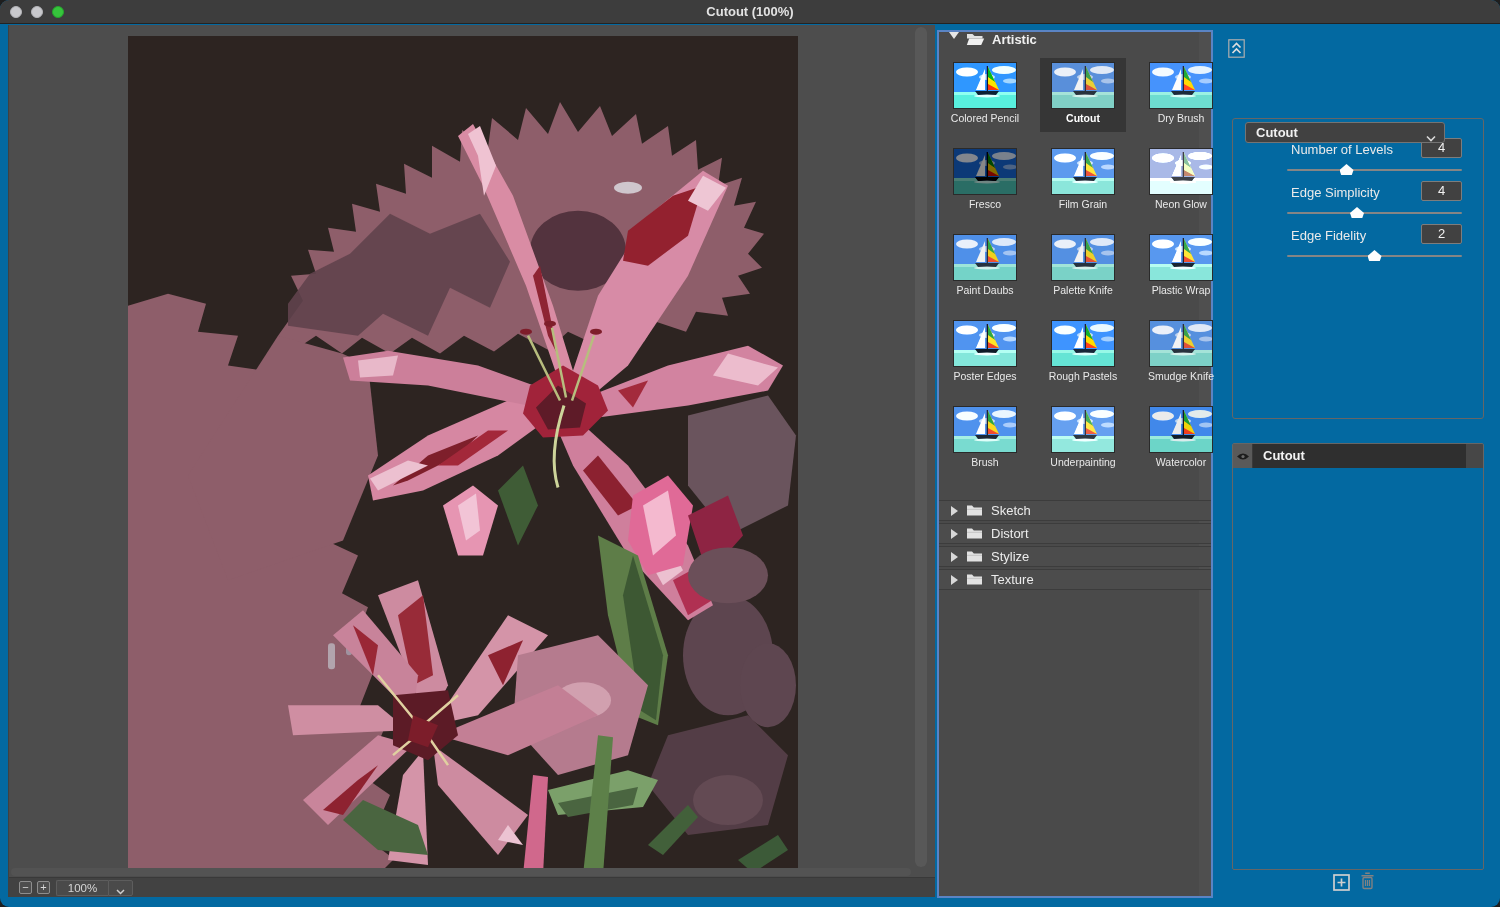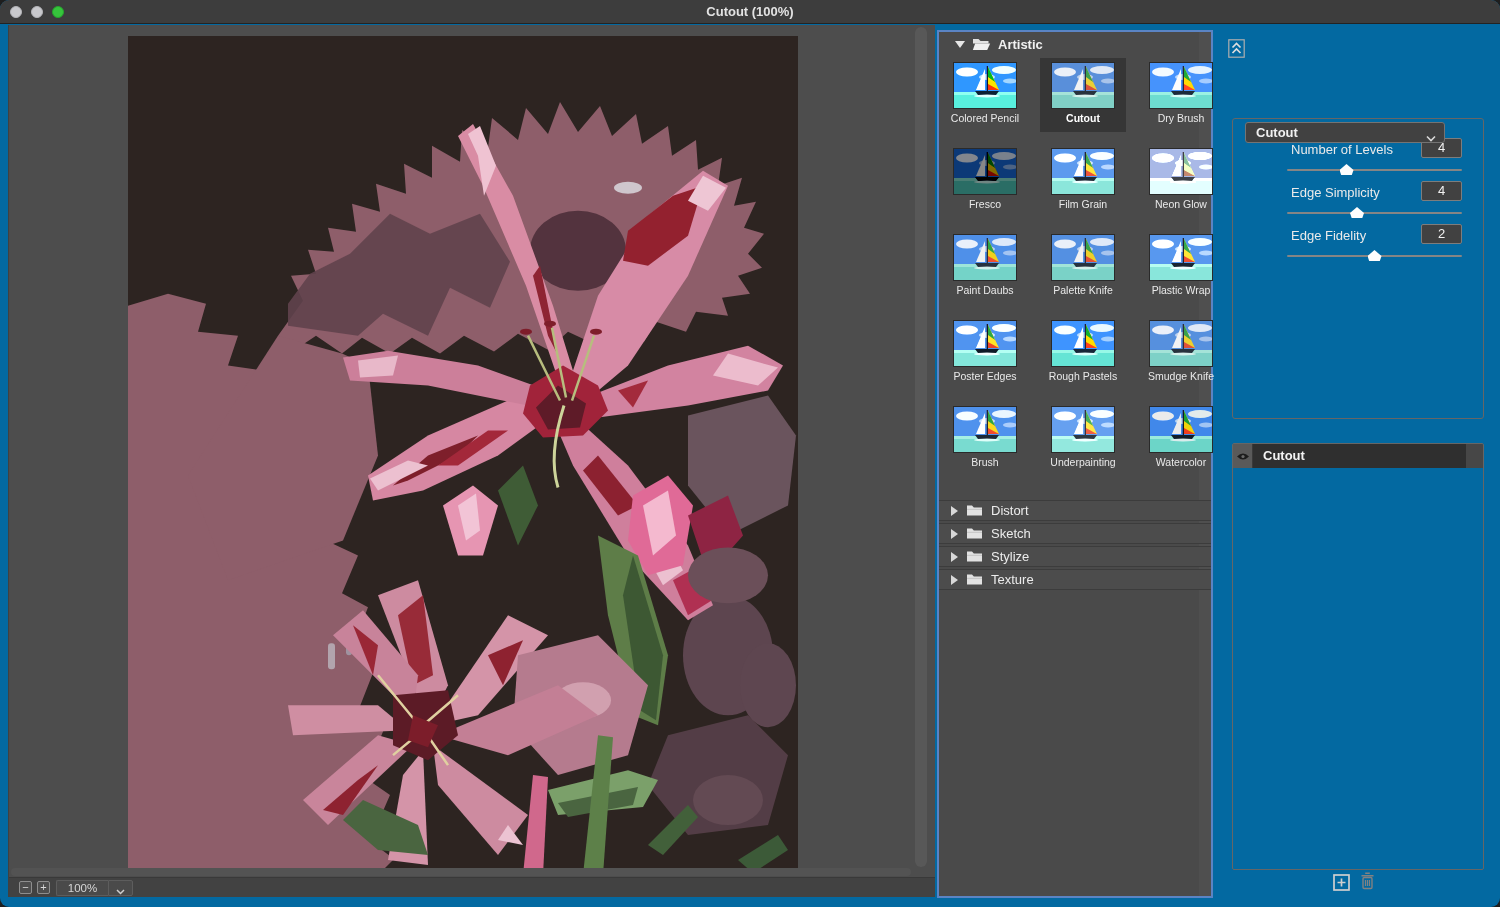--- a/index.html
+++ b/index.html
@@ -28,21 +28,21 @@
   .zoomfield{position:absolute;left:47px;top:2px;width:52px;height:16px;background:#4a4a4a;border:1px solid #5d5d5d;
     border-right:none;color:#d6d6d6;font-size:11.5px;line-height:15px;text-align:center;border-radius:2px 0 0 2px;}
   .zoomdrop{position:absolute;left:99px;top:2px;width:25px;height:16px;background:#4a4a4a;border:1px solid #5d5d5d;
     border-radius:0 2px 2px 0;color:#cfcfcf;text-align:center;}
   .zoomdrop svg{margin-top:4px;}
 
   
   .gallery-pane{position:absolute;left:937px;top:30px;width:276px;height:868px;background:#4a4a4a;
     border:2px solid #5b84c4;}
   .gal-scroll{position:absolute;right:0;top:0;bottom:0;width:12px;background:#535353;opacity:.55;}
-  .gal-header{position:relative;height:24px;display:flex;align-items:center;gap:7px;padding-left:16px;}
+  .gal-header{position:relative;height:24px;display:flex;gap:7px;padding-left:10px;}
   .gal-header .hlabel{font-size:13px;font-weight:700;color:#f1f1f1;}
   .tri-down{width:0;height:0;border-left:5px solid transparent;border-right:5px solid transparent;border-top:7px solid #e6e6e6;}
   .tri-right{width:0;height:0;border-top:5px solid transparent;border-bottom:5px solid transparent;border-left:7px solid #d8d8d8;}
   #thumb-grid{position:relative;margin-top:2px;display:grid;grid-template-columns:86px 86px 86px;padding-left:3px;gap:12px;}
   .thumb-cell{width:86px;height:74px;display:flex;flex-direction:column;align-items:center;padding-top:4px;}
   .thumb-cell.selected{background:#363636;}
   .thumb{width:64px;height:47px;border:1px solid #2a2a2a;overflow:hidden;}
   .thumb svg{display:block;width:64px;height:47px;}
   .tlabel{margin-top:3px;font-size:10.5px;color:#e9e9e9;white-space:nowrap;}
   .thumb-cell.selected .tlabel{font-weight:700;color:#ffffff;}
@@ -533,29 +533,29 @@
           <div class="tlabel">Watercolor</div>
         </div>
       </div>
     <div id="folder-list">
         <div class="folder-row">
           <span class="tri-right"></span>
           <svg width="17" height="13" viewBox="0 0 17 13">
             <path d="M1,1.5 h5 l1.8,2 h8.2 v8 h-15 z" fill="#e2e2e2"></path>
             <path d="M1,4.8 h15 v1.2 h-15 z" fill="#c9c9c9"></path>
           </svg>
-          <span class="flabel">Distort</span>
+          <span class="flabel">Sketch</span>
         </div>
         <div class="folder-row">
           <span class="tri-right"></span>
           <svg width="17" height="13" viewBox="0 0 17 13">
             <path d="M1,1.5 h5 l1.8,2 h8.2 v8 h-15 z" fill="#e2e2e2"></path>
             <path d="M1,4.8 h15 v1.2 h-15 z" fill="#c9c9c9"></path>
           </svg>
-          <span class="flabel">Sketch</span>
+          <span class="flabel">Distort</span>
         </div>
         <div class="folder-row">
           <span class="tri-right"></span>
           <svg width="17" height="13" viewBox="0 0 17 13">
             <path d="M1,1.5 h5 l1.8,2 h8.2 v8 h-15 z" fill="#e2e2e2"></path>
             <path d="M1,4.8 h15 v1.2 h-15 z" fill="#c9c9c9"></path>
           </svg>
           <span class="flabel">Stylize</span>
         </div>
         <div class="folder-row">

